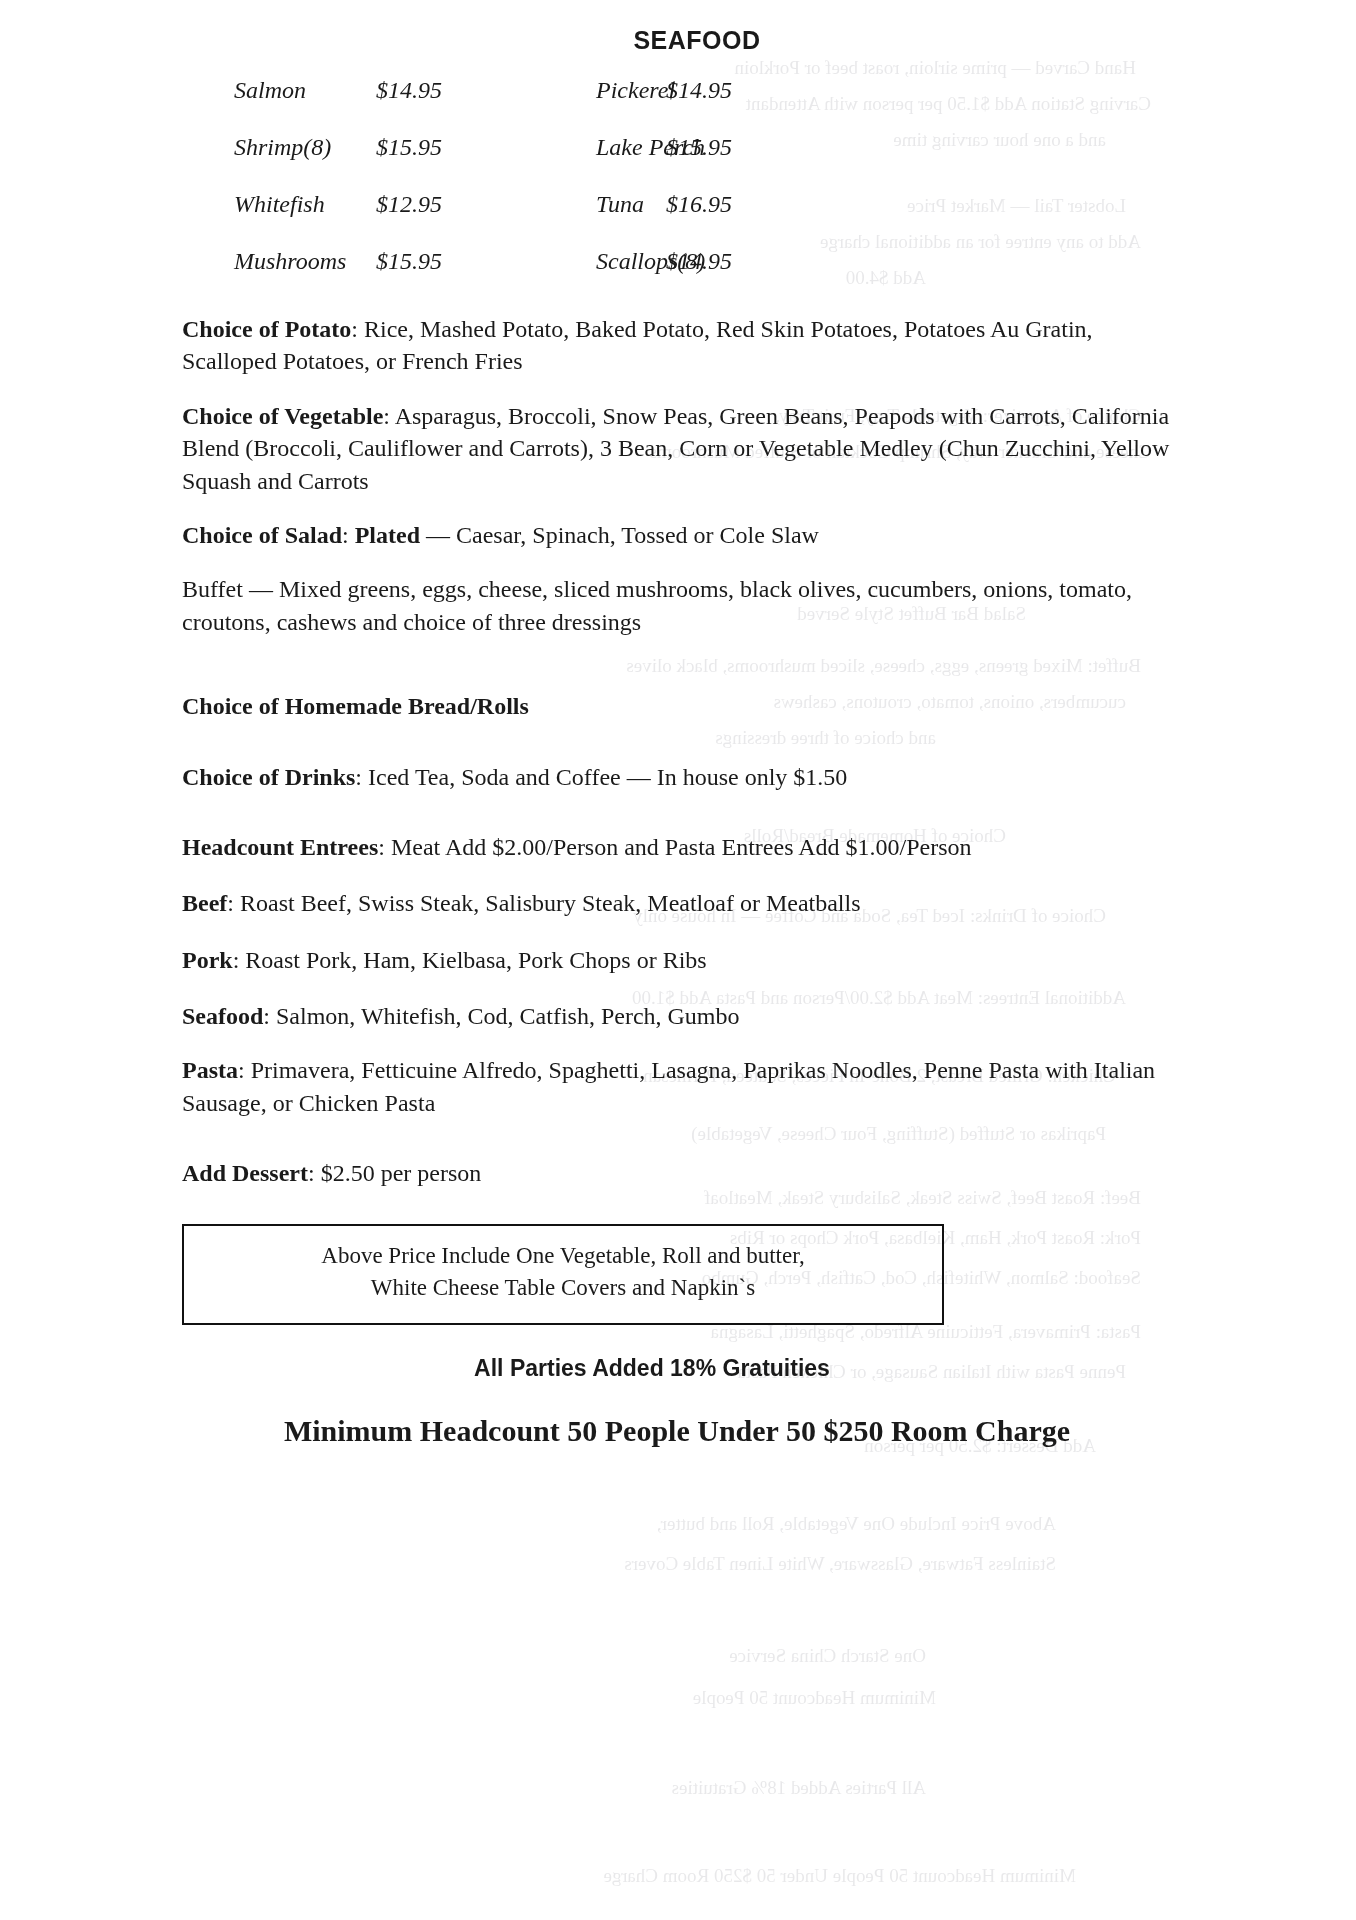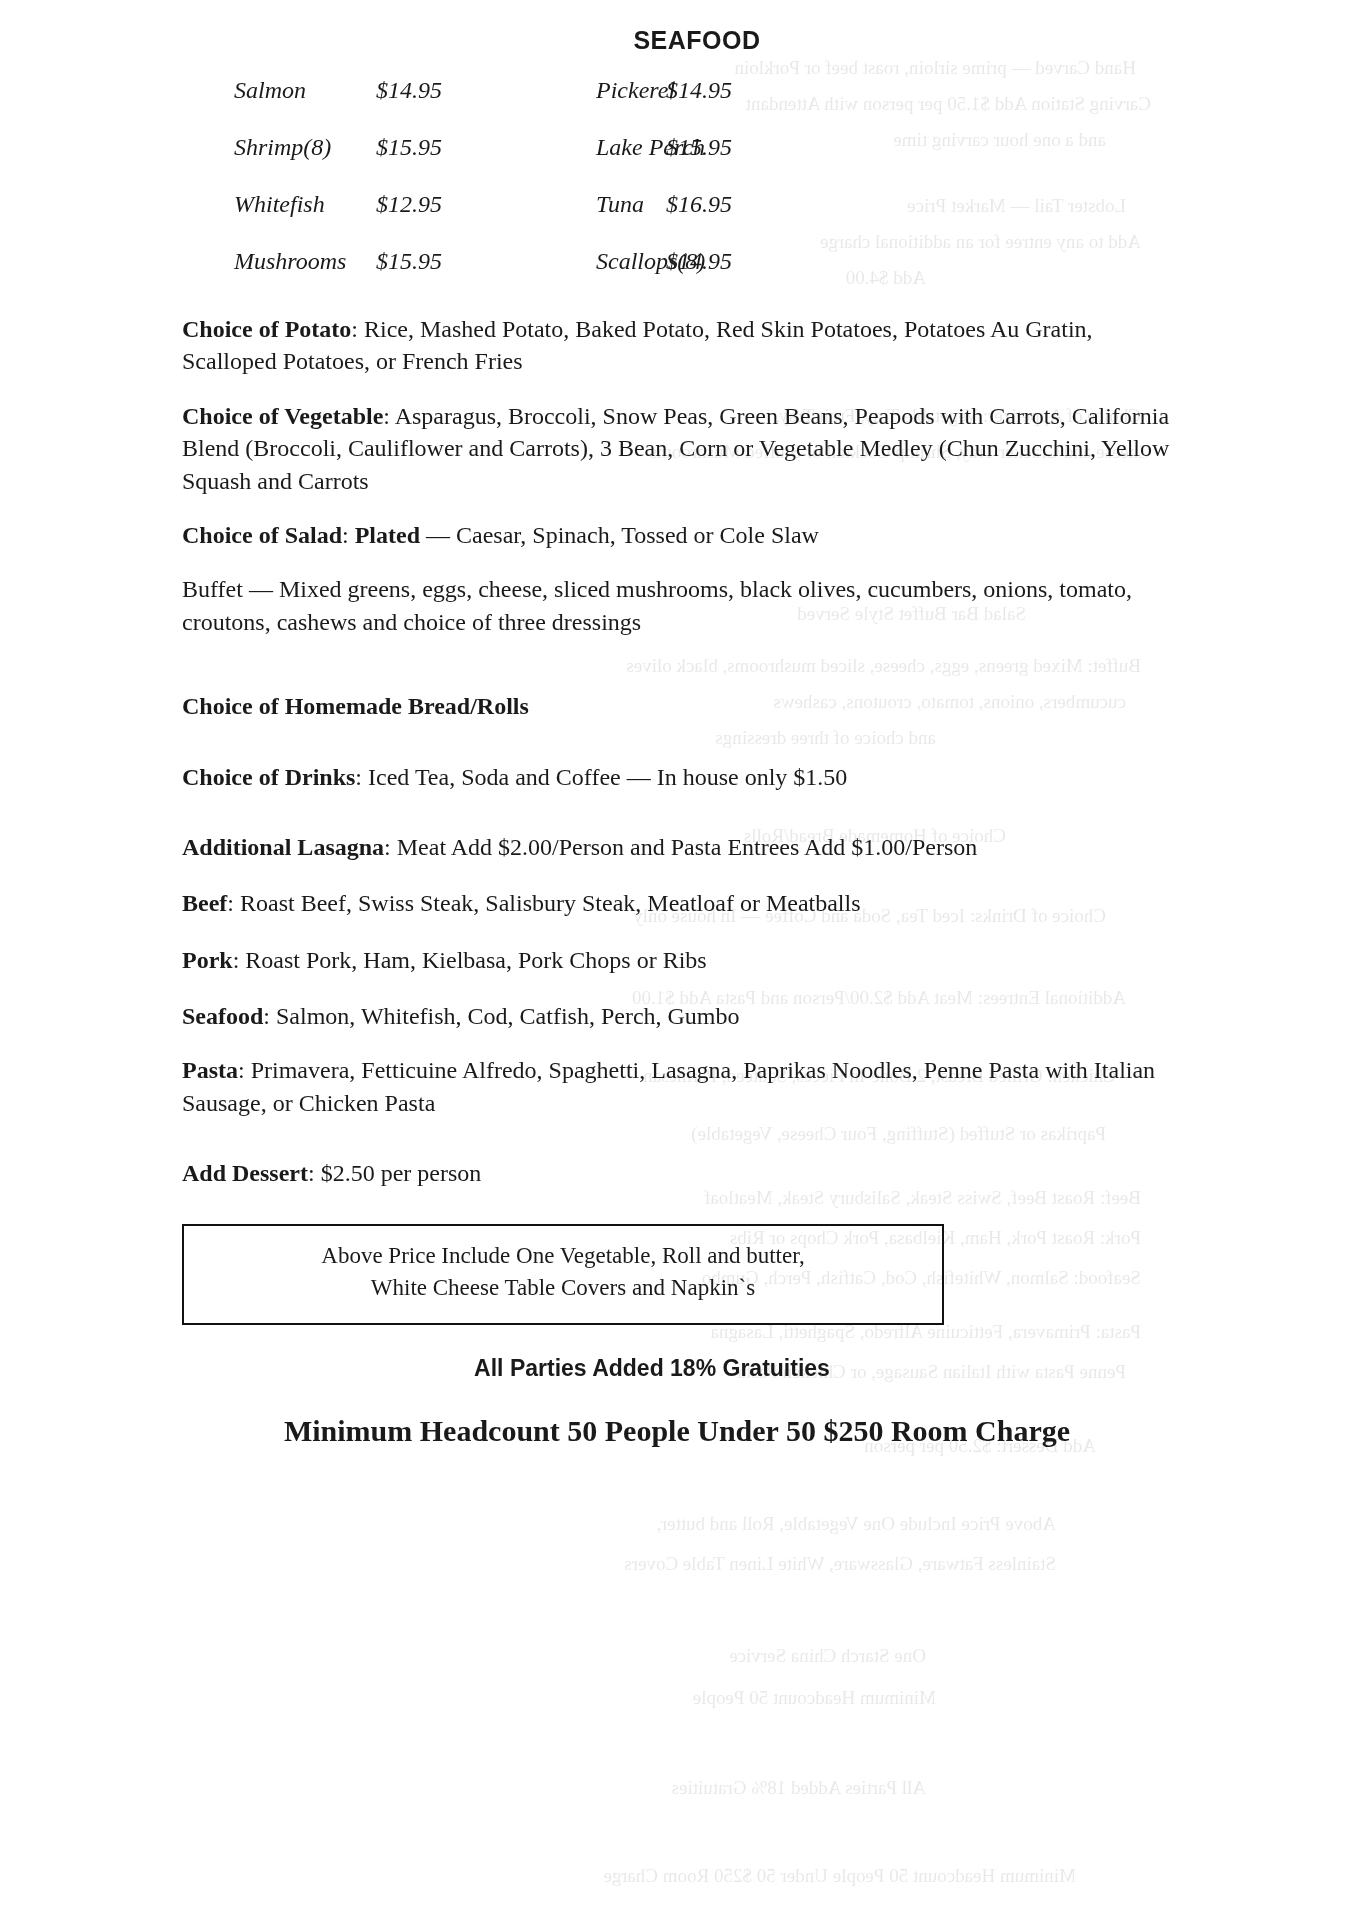--- a/index.html
+++ b/index.html
@@ -192,21 +192,21 @@
 
     <p class="para gap-xl">
       <span class="u b">Choice of Homemade Bread/Rolls</span>
     </p>
 
     <p class="para gap-lg">
       <span class="u b">Choice of Drinks</span><span>: Iced Tea, Soda and Coffee — In house only $1.50</span>
     </p>
 
     <p class="para gap-lg">
-      <span class="u b">Additional Lasagna</span><span>: Meat Add $2.00/Person and Pasta Entrees Add $1.00/Person</span>
+      <span class="u b">Headcount Entrees</span><span>: Meat Add $2.00/Person and Pasta Entrees Add $1.00/Person</span>
     </p>
 
 
     <p class="para tight">
       <span class="u b">Beef</span><span>: Roast Beef, Swiss Steak, Salisbury Steak, Meatloaf or Meatballs</span>
     </p>
 
     <p class="para tight">
       <span class="u b">Pork</span><span>: Roast Pork, Ham, Kielbasa, Pork Chops or Ribs</span>
     </p>

